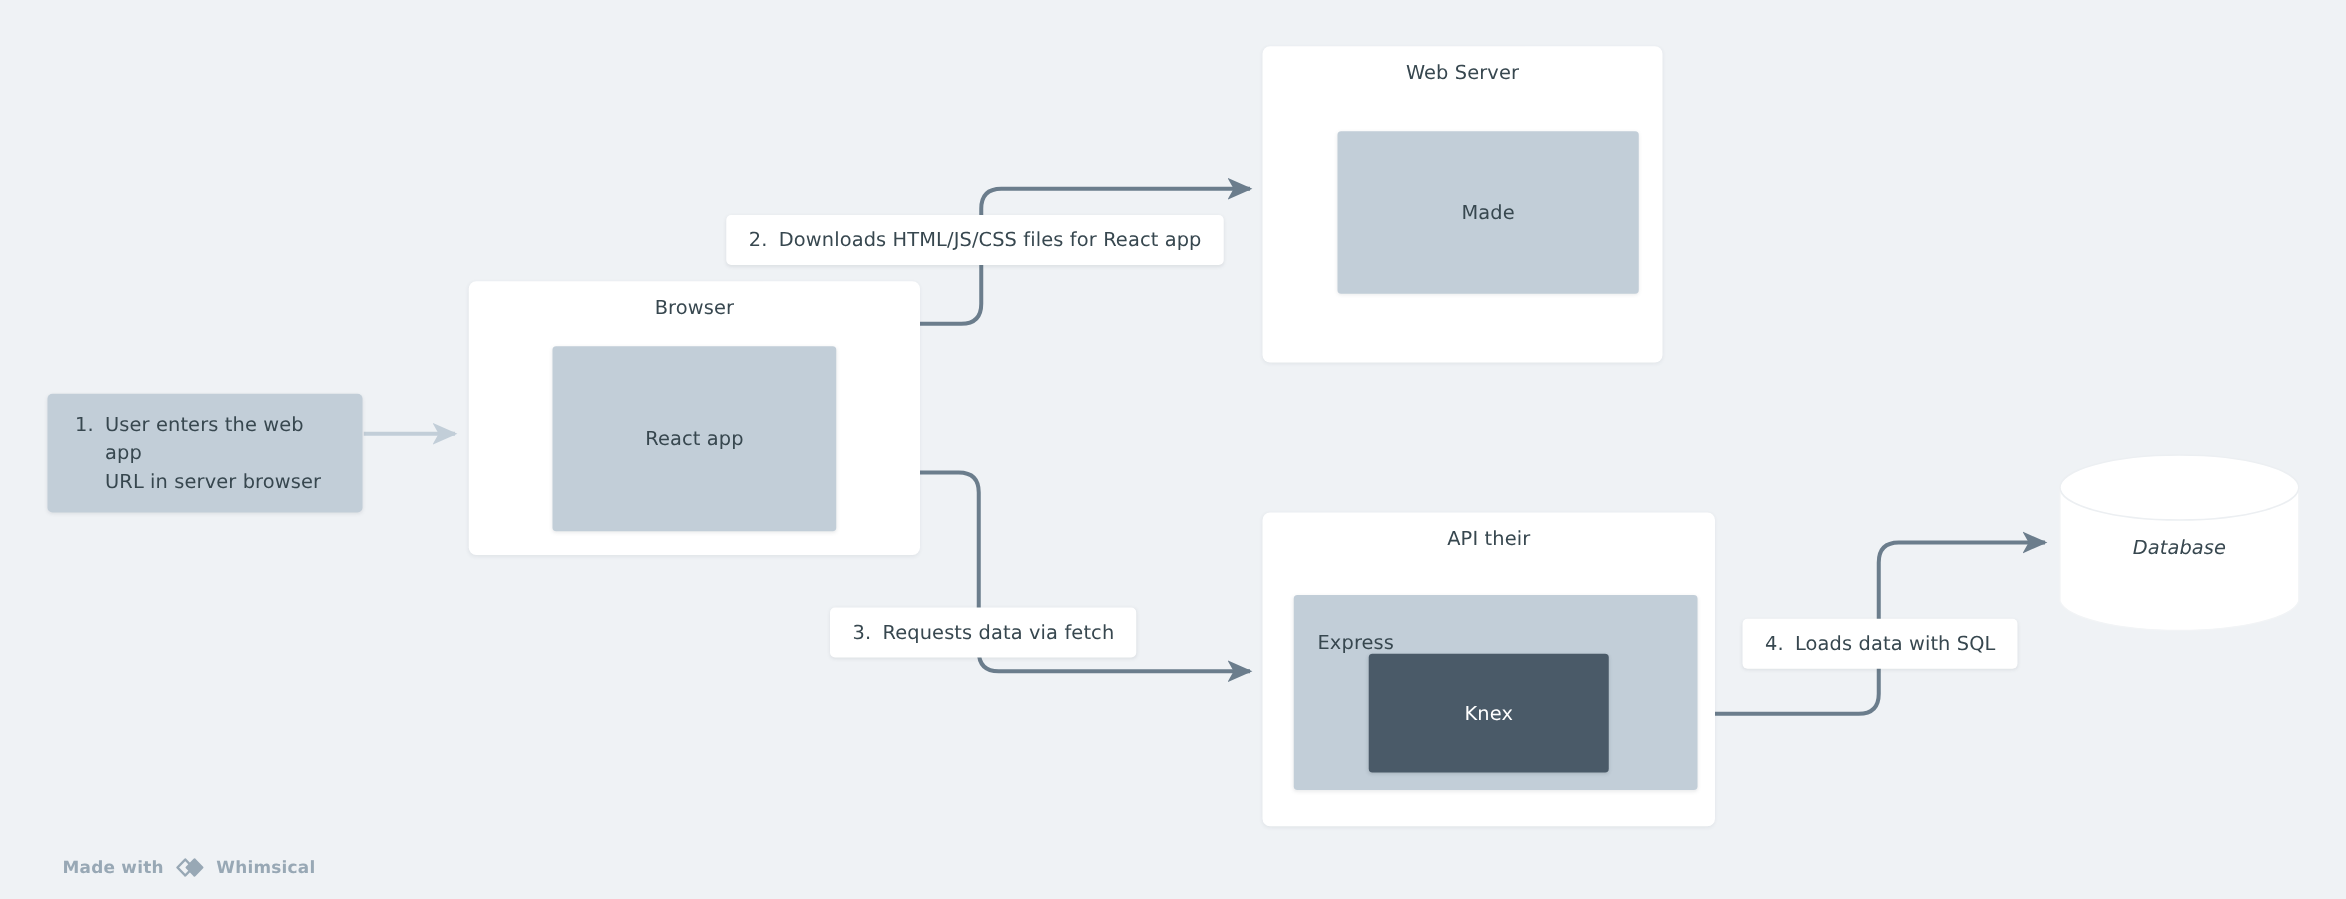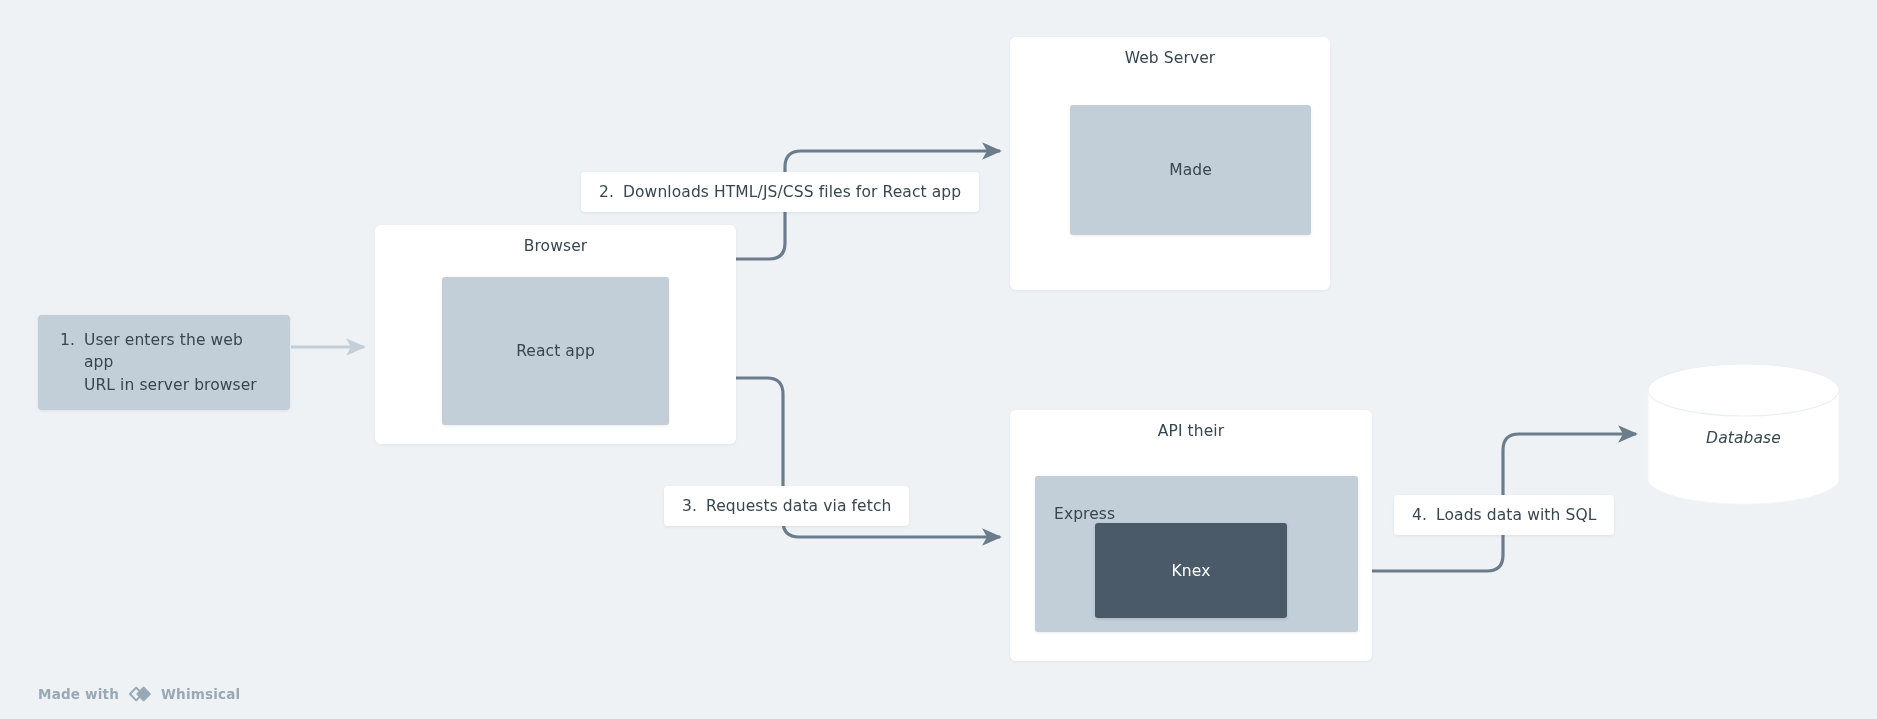--- a/index.html
+++ b/index.html
@@ -121,21 +121,21 @@
     text-align: center;
     font-size: 15.5px;
     color: #37474f;
     letter-spacing: 0.1px;
     font-style: italic;
   }
 
   
   #footer {
     position: absolute;
-    left: 38px;
+    left: 50px;
     top: 694px;
     transform: translateY(-50%);
     display: flex;
     align-items: center;
     gap: 8px;
     color: #98a8b5;
     font-size: 13.5px;
     font-weight: bold;
     letter-spacing: 0.2px;
   }

